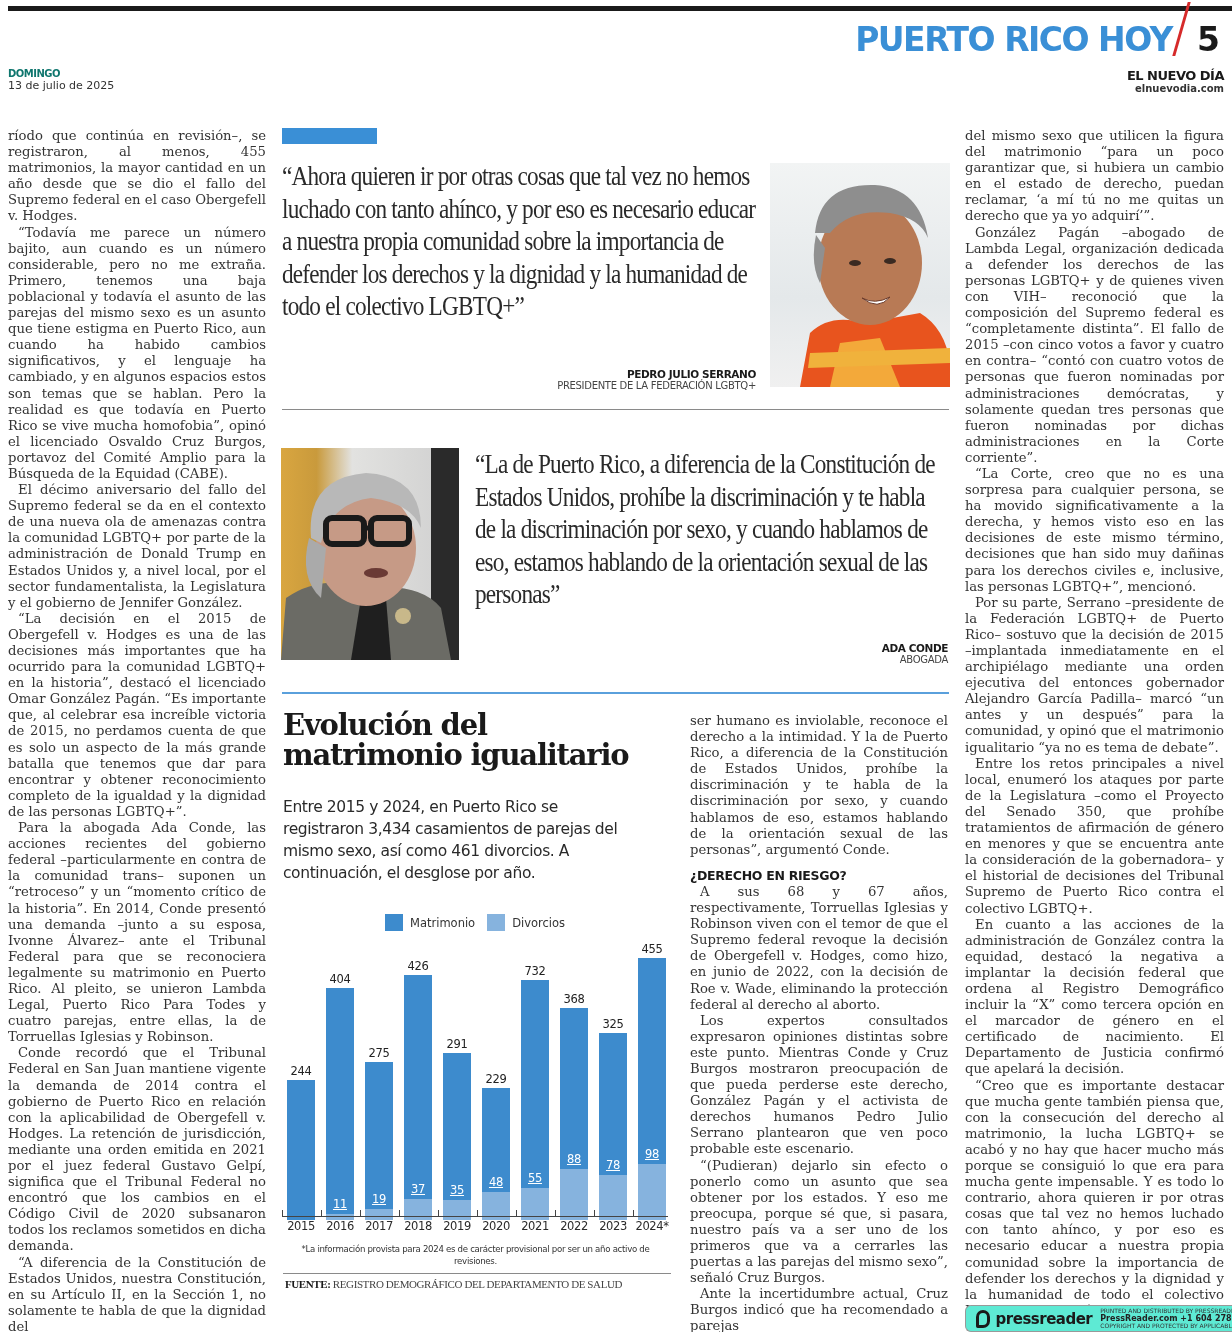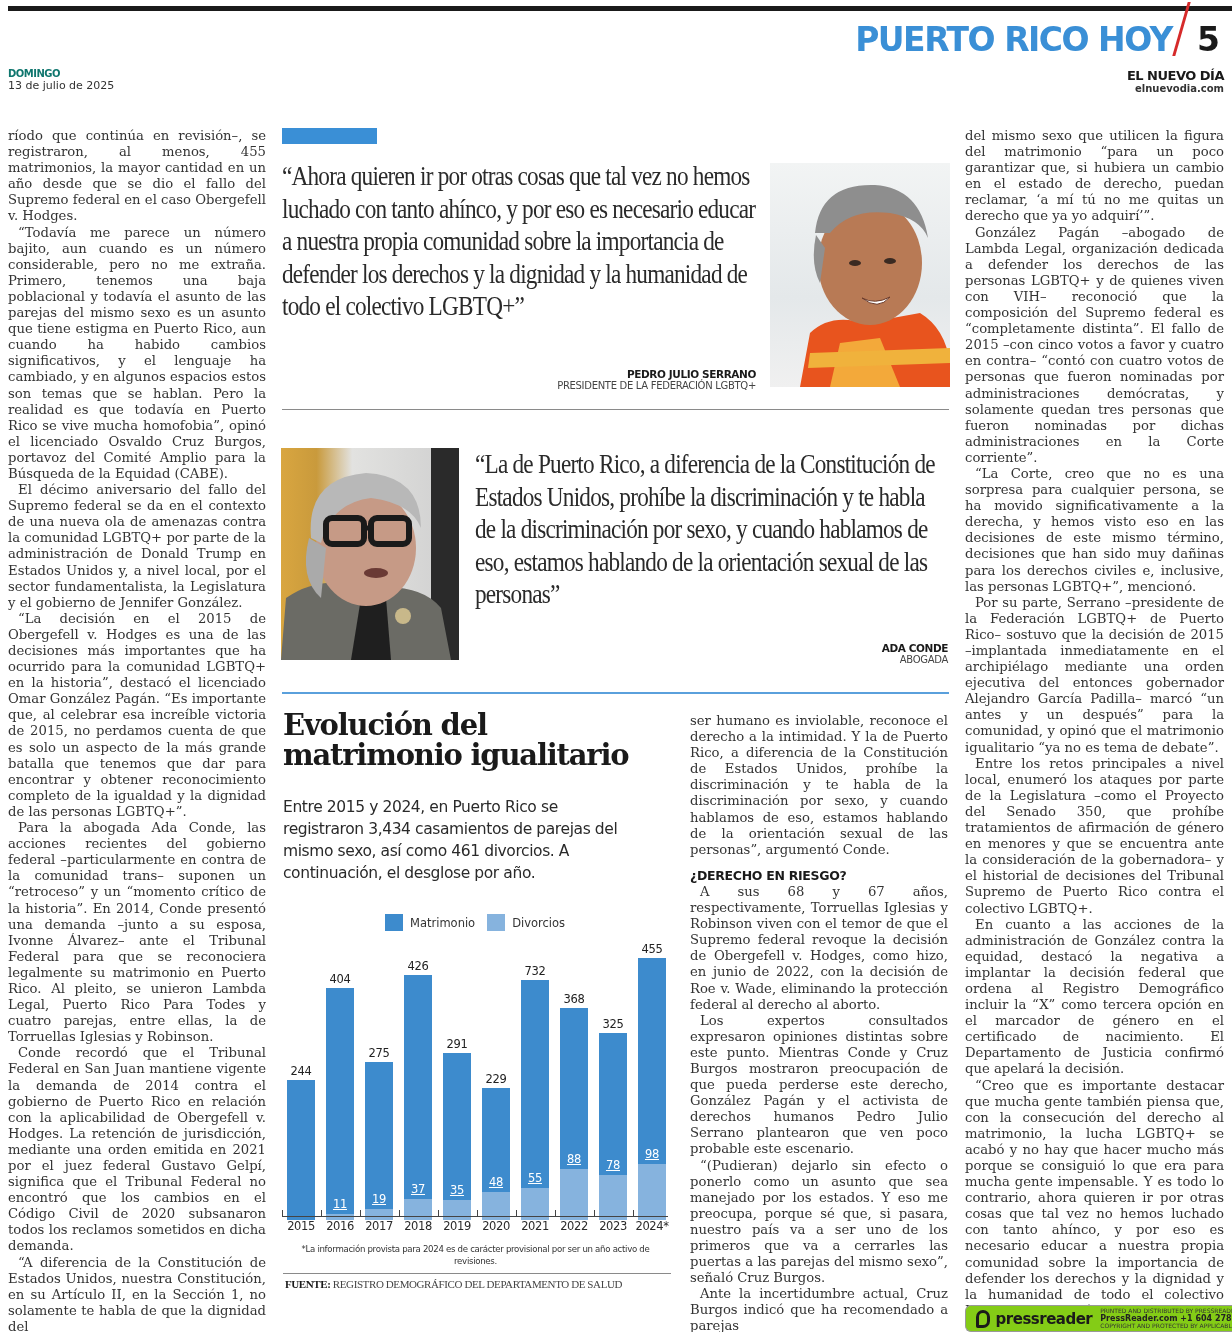--- a/index.html
+++ b/index.html
@@ -59,21 +59,21 @@
   .bar-label-in { position: absolute; width: 28px; left: 0; text-align: center; font-family: "DejaVu Sans", sans-serif; font-size: 11.5px; color: #ffffff; letter-spacing: -0.3px; text-decoration: underline; }
   .axis { position: absolute; left: 283px; top: 1216px; width: 385px; height: 1px; background: #444; }
   .tick { position: absolute; top: 1210px; width: 1px; height: 7px; background: #444; }
   .x-label { position: absolute; top: 1219px; width: 40px; text-align: center; font-family: "DejaVu Sans", sans-serif; font-size: 11.5px; color: #2a2a2a; letter-spacing: -0.4px; }
 
   .chart-note { position: absolute; left: 283px; top: 1243px; width: 385px; text-align: center; font-family: "DejaVu Sans", sans-serif; font-size: 8.6px; line-height: 12px; color: #333; letter-spacing: -0.3px; }
   .source-rule { position: absolute; left: 283px; top: 1273px; width: 388px; height: 1px; background: #8a8a8a; }
   .source { position: absolute; left: 285px; top: 1278px; font-family: Liberation Serif, serif; font-size: 11px; color: #444; letter-spacing: -0.4px; }
   .source b { color: #1a1a1a; }
 
-  .pressreader { position: absolute; left: 965px; top: 1305px; width: 267px; height: 27px; border: 1px solid #999; border-right: none; border-radius: 6px 0 0 6px; display: flex; align-items: center; padding-left: 10px; background: #84cc16; }
+  .pressreader { position: absolute; left: 965px; top: 1305px; width: 267px; height: 27px; border: 1px solid #999; border-right: none; border-radius: 6px 0 0 6px; display: flex; align-items: center; padding-left: 10px; background: #5eead4; }
   .pr-logo-icon { width: 15px; height: 18px; border: 3px solid #1a1a1a; border-radius: 8px 8px 8px 2px; margin-right: 6px; }
   .pr-logo-text { font-family: "DejaVu Sans", sans-serif; font-weight: bold; font-size: 15px; color: #1a1a1a; letter-spacing: -0.5px; margin-right: 8px; }
   .pr-meta { font-family: "DejaVu Sans", sans-serif; font-size: 6px; line-height: 7.5px; color: #333; white-space: nowrap; overflow: hidden; }
   .pr-meta .phone { font-size: 8px; font-weight: bold; color: #222; }
 </style>
 </head>
 <body>
 
 <div class="top-rule"></div>
 <div class="section-title">PUERTO RICO HOY</div>
@@ -250,21 +250,21 @@
 <div class="source">
   <b>FUENTE:</b>
   <span>REGISTRO DEMOGRÁFICO DEL DEPARTAMENTO DE SALUD</span>
 </div>
 
 <div class="col col-3">
   <p class="cont">ser humano es inviolable, reconoce el derecho a la intimidad. Y la de Puerto Rico, a diferencia de la Constitución de Estados Unidos, prohíbe la discriminación y te habla de la discriminación por sexo, y cuando hablamos de eso, estamos hablando de la orientación sexual de las personas”, argumentó Conde.</p>
   <div class="subhead">¿DERECHO EN RIESGO?</div>
   <p>A sus 68 y 67 años, respectivamente, Torruellas Iglesias y Robinson viven con el temor de que el Supremo federal revoque la decisión de Obergefell v. Hodges, como hizo, en junio de 2022, con la decisión de Roe v. Wade, eliminando la protección federal al derecho al aborto.</p>
   <p>Los expertos consultados expresaron opiniones distintas sobre este punto. Mientras Conde y Cruz Burgos mostraron preocupación de que pueda perderse este derecho, González Pagán y el activista de derechos humanos Pedro Julio Serrano plantearon que ven poco probable este escenario.</p>
-  <p>“(Pudieran) dejarlo sin efecto o ponerlo como un asunto que sea manejado por los estados. Y eso me preocupa, porque sé que, si pasara, nuestro país va a ser uno de los primeros que va a cerrarles las puertas a las parejas del mismo sexo”, señaló Cruz Burgos.</p>
+  <p>“(Pudieran) dejarlo sin efecto o ponerlo como un asunto que sea obtener por los estados. Y eso me preocupa, porque sé que, si pasara, nuestro país va a ser uno de los primeros que va a cerrarles las puertas a las parejas del mismo sexo”, señaló Cruz Burgos.</p>
   <p>Ante la incertidumbre actual, Cruz Burgos indicó que ha recomendado a parejas</p>
 </div>
 
 <div class="col col-4">
   <p class="cont">del mismo sexo que utilicen la figura del matrimonio “para un poco garantizar que, si hubiera un cambio en el estado de derecho, puedan reclamar, ‘a mí tú no me quitas un derecho que ya yo adquirí’”.</p>
   <p>González Pagán –abogado de Lambda Legal, organización dedicada a defender los derechos de las personas LGBTQ+ y de quienes viven con VIH– reconoció que la composición del Supremo federal es “completamente distinta”. El fallo de 2015 –con cinco votos a favor y cuatro en contra– “contó con cuatro votos de personas que fueron nominadas por administraciones demócratas, y solamente quedan tres personas que fueron nominadas por dichas administraciones en la Corte corriente”.</p>
   <p>“La Corte, creo que no es una sorpresa para cualquier persona, se ha movido significativamente a la derecha, y hemos visto eso en las decisiones de este mismo término, decisiones que han sido muy dañinas para los derechos civiles e, inclusive, las personas LGBTQ+”, mencionó.</p>
   <p>Por su parte, Serrano –presidente de la Federación LGBTQ+ de Puerto Rico– sostuvo que la decisión de 2015 –implantada inmediatamente en el archipiélago mediante una orden ejecutiva del entonces gobernador Alejandro García Padilla– marcó “un antes y un después” para la comunidad, y opinó que el matrimonio igualitario “ya no es tema de debate”.</p>
   <p>Entre los retos principales a nivel local, enumeró los ataques por parte de la Legislatura –como el Proyecto del Senado 350, que prohíbe tratamientos de afirmación de género en menores y que se encuentra ante la consideración de la gobernadora– y el historial de decisiones del Tribunal Supremo de Puerto Rico contra el colectivo LGBTQ+.</p>
   <p>En cuanto a las acciones de la administración de González contra la equidad, destacó la negativa a implantar la decisión federal que ordena al Registro Demográfico incluir la “X” como tercera opción en el marcador de género en el certificado de nacimiento. El Departamento de Justicia confirmó que apelará la decisión.</p>

